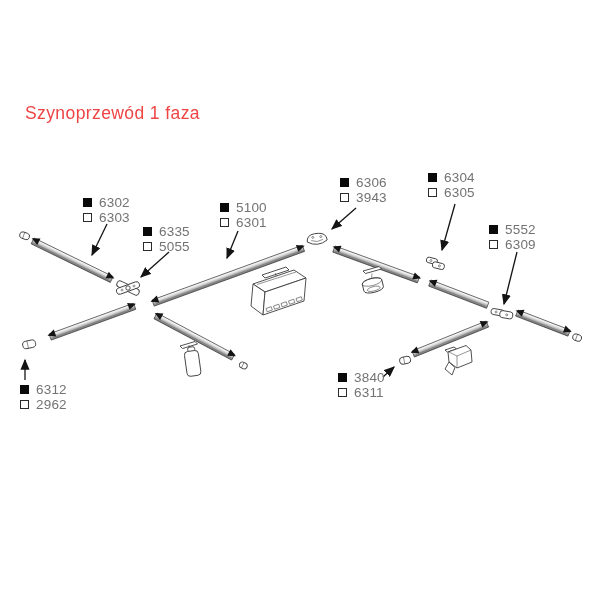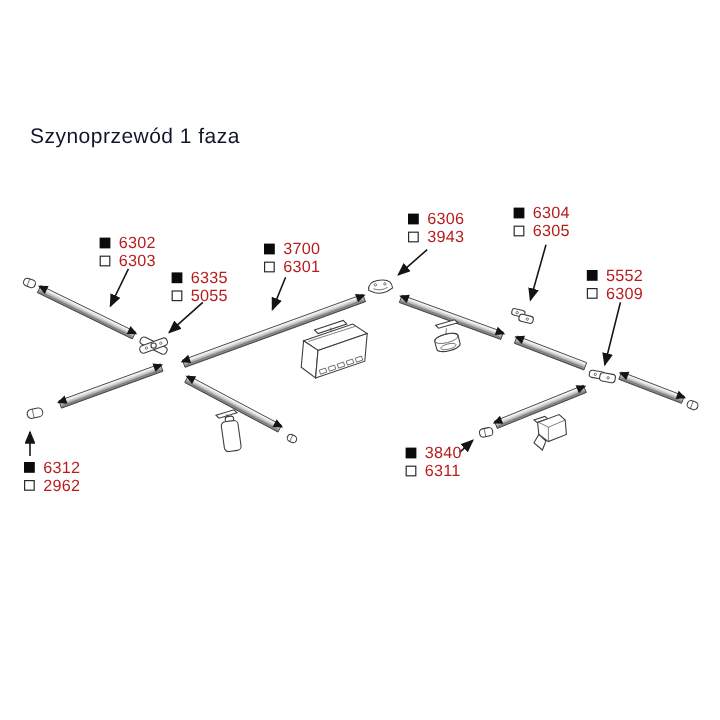--- a/index.html
+++ b/index.html
@@ -1,22 +1,22 @@
 <!DOCTYPE html>
 <html><head>
 <meta charset="utf-8">
 <style>
   * { margin:0; padding:0; box-sizing:border-box; }
   html,body { width:600px; height:600px; background:#fff;
               font-family:"Liberation Sans", sans-serif; }
   .canvas { position:relative; width:600px; height:600px; background:#fff; overflow:hidden; }
-  .title { position:absolute; left:25px; top:103px; font-size:17.5px; color:#0f172a;
+  .title { position:absolute; left:25px; top:103px; font-size:17.5px; color:#ef4444;
            letter-spacing:.4px; }
   .diagram { position:absolute; left:0; top:0; }
-  .part-label { position:absolute; font-size:13.5px; color:#b91c1c; letter-spacing:.2px; }
+  .part-label { position:absolute; font-size:13.5px; color:#737373; letter-spacing:.2px; }
   .part-label .row { display:flex; align-items:center; height:14px; margin-bottom:1px; }
   .sq { width:9px; height:9px; margin-right:7px; flex:0 0 auto; }
   .sq.filled { background:#0a0a0a; }
   .sq.open { background:#fff; border:1.6px solid #2b2b2b; }
   
   .rail { fill:url(#railG); stroke:#3d3d3d; stroke-width:.7; }
   .railline { stroke:#707070; stroke-width:.55; }
   .tip { fill:#141414; }
   .part { fill:#ffffff; stroke:#3d3d3d; stroke-width:.9; }
   .thin { stroke:#3d3d3d; stroke-width:.55; fill:none; }
@@ -226,21 +226,21 @@
       </div>
     <div class="row">
         <span class="sq open"></span>
         <span>5055</span>
       </div>
   </div>
 
   <div class="part-label" style="left:220px; top:200px">
     <div class="row">
         <span class="sq filled"></span>
-        <span>3700</span>
+        <span>5100</span>
       </div>
     <div class="row">
         <span class="sq open"></span>
         <span>6301</span>
       </div>
   </div>
 
   <div class="part-label" style="left:340px; top:175px">
     <div class="row">
         <span class="sq filled"></span>

